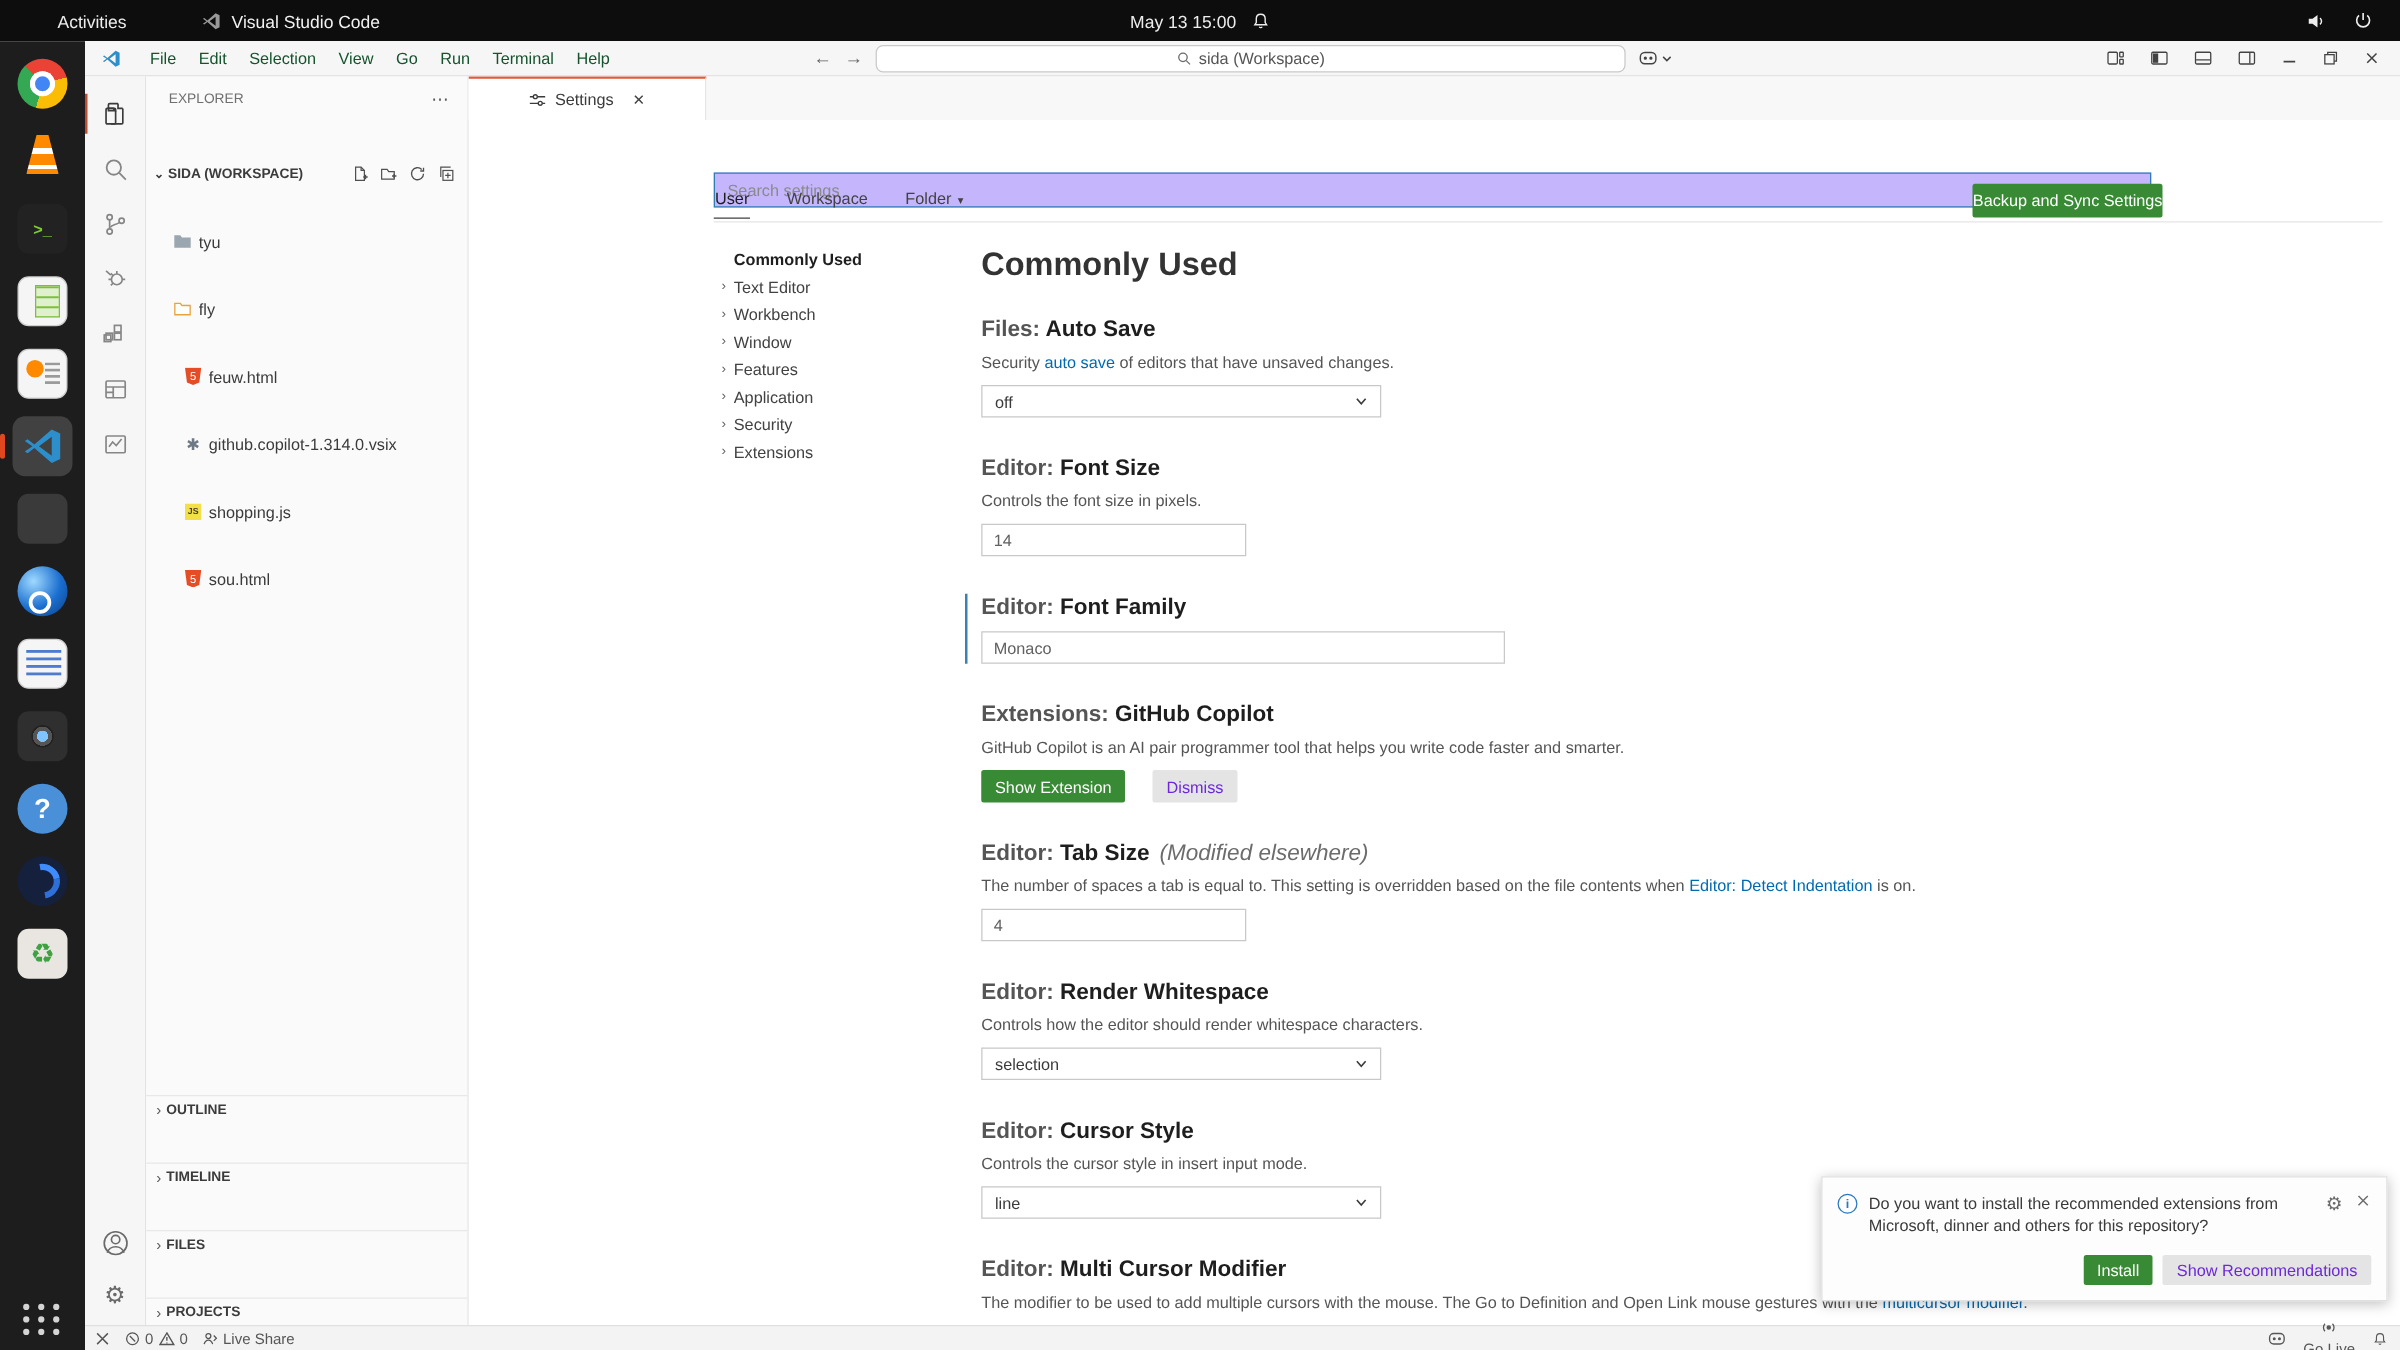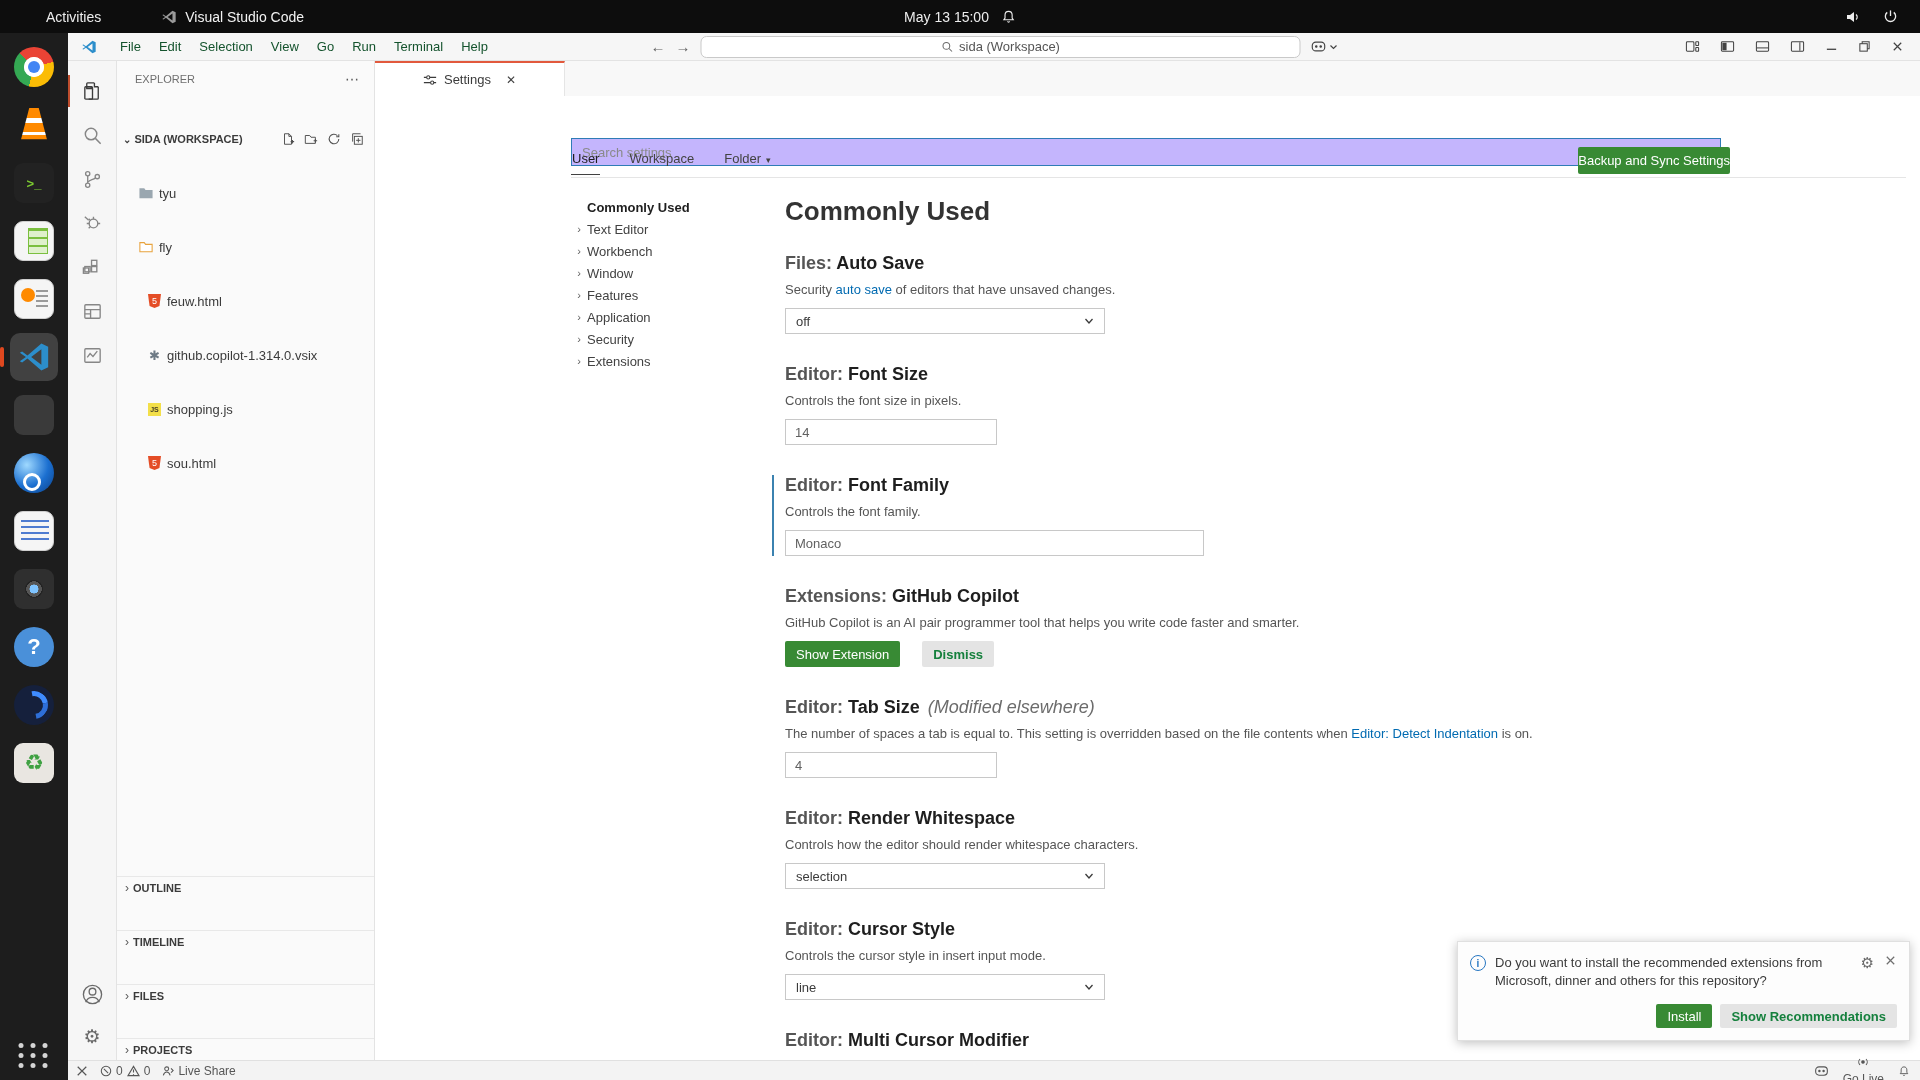--- a/index.html
+++ b/index.html
@@ -115,21 +115,21 @@
 .sbadge { font-style:italic; font-weight:normal; color:#6c6c6c; margin-left:8px; }
 .sdesc { font-size:13px; color:#555; margin-top:7px; line-height:18px; max-width:860px; }
 .slink { color:#006ab1; text-decoration:none; cursor:pointer; }
 .sctl { margin-top:9px; }
 .sselect { width:320px; height:26px; border:1px solid #c8c8c8; background:#fff; display:flex; align-items:center; font-size:13px; color:#3b3b3b; padding:0 10px; justify-content:space-between; }
 .stext { height:26px; border:1px solid #c8c8c8; background:#fff; font-size:13px; color:#616161; padding:0 9px; font-family:"Liberation Sans", sans-serif; outline:none; }
 .w-small { width:212px; } .w-med { width:419px; }
 .modified { border-left:2px solid #3b82b0; padding-left:11px; margin-left:-13px; }
 .btn { height:26px; font-size:13px; padding:0 11px; border:none; border-radius:2px; font-family:"Liberation Sans", sans-serif; }
 .btn-green { background:#388a34; color:#fff; }
-.btn-gray { background:#e4e4e4; color:#15803d;font-weight:bold; }
+.btn-gray { background:#e4e4e4; color:#6d28d9; }
 .btnrow { display:flex; gap:22px; }
 
 
 .statusbar { height:20px; background:#f3f3f3; border-top:1px solid #e0e0e0; display:flex; align-items:center; font-size:12px; color:#565656; flex:0 0 20px; padding:0 10px 0 8px; }
 .st-item { display:flex; align-items:center; gap:4px; margin-right:12px; }
 .st-right { margin-left:auto; display:flex; align-items:center; }
 .st-right .st-item { margin-right:0; margin-left:14px;flex-direction:column; }
 
 
 .toast { position:absolute; right:10px; bottom:39px; width:453px; background:#fdfdfd; border:1px solid #e0e0e0; box-shadow:0 2px 10px rgba(0,0,0,0.25); padding:12px 12px 12px 12px; z-index:50; }
@@ -537,21 +537,20 @@
               </div>
 
               <div class="srow">
                 <div class="slabel"><span class="scat">Editor: </span><span class="sname">Font Size</span></div>
                 <div class="sdesc"><span>Controls the font size in pixels.</span></div>
                 <div class="sctl"><input class="stext w-small" value="14" style=""></div>
               </div>
 
               <div class="srow modified">
                 <div class="slabel"><span class="scat">Editor: </span><span class="sname">Font Family</span></div>
-                <div class="sdesc"><span>Controls the font family.</span></div>
                 <div class="sctl"><input class="stext w-med" value="Monaco" style=""></div>
               </div>
 
               <div class="srow">
                 <div class="slabel"><span class="scat">Extensions: </span><span class="sname">GitHub Copilot</span></div>
                 <div class="sdesc"><span>GitHub Copilot is an AI pair programmer tool that helps you write code faster and smarter.</span></div>
                 <div class="sctl btnrow">
                   <button class="btn btn-green">Show Extension</button>
                   <button class="btn btn-gray">Dismiss</button>
                 </div>

